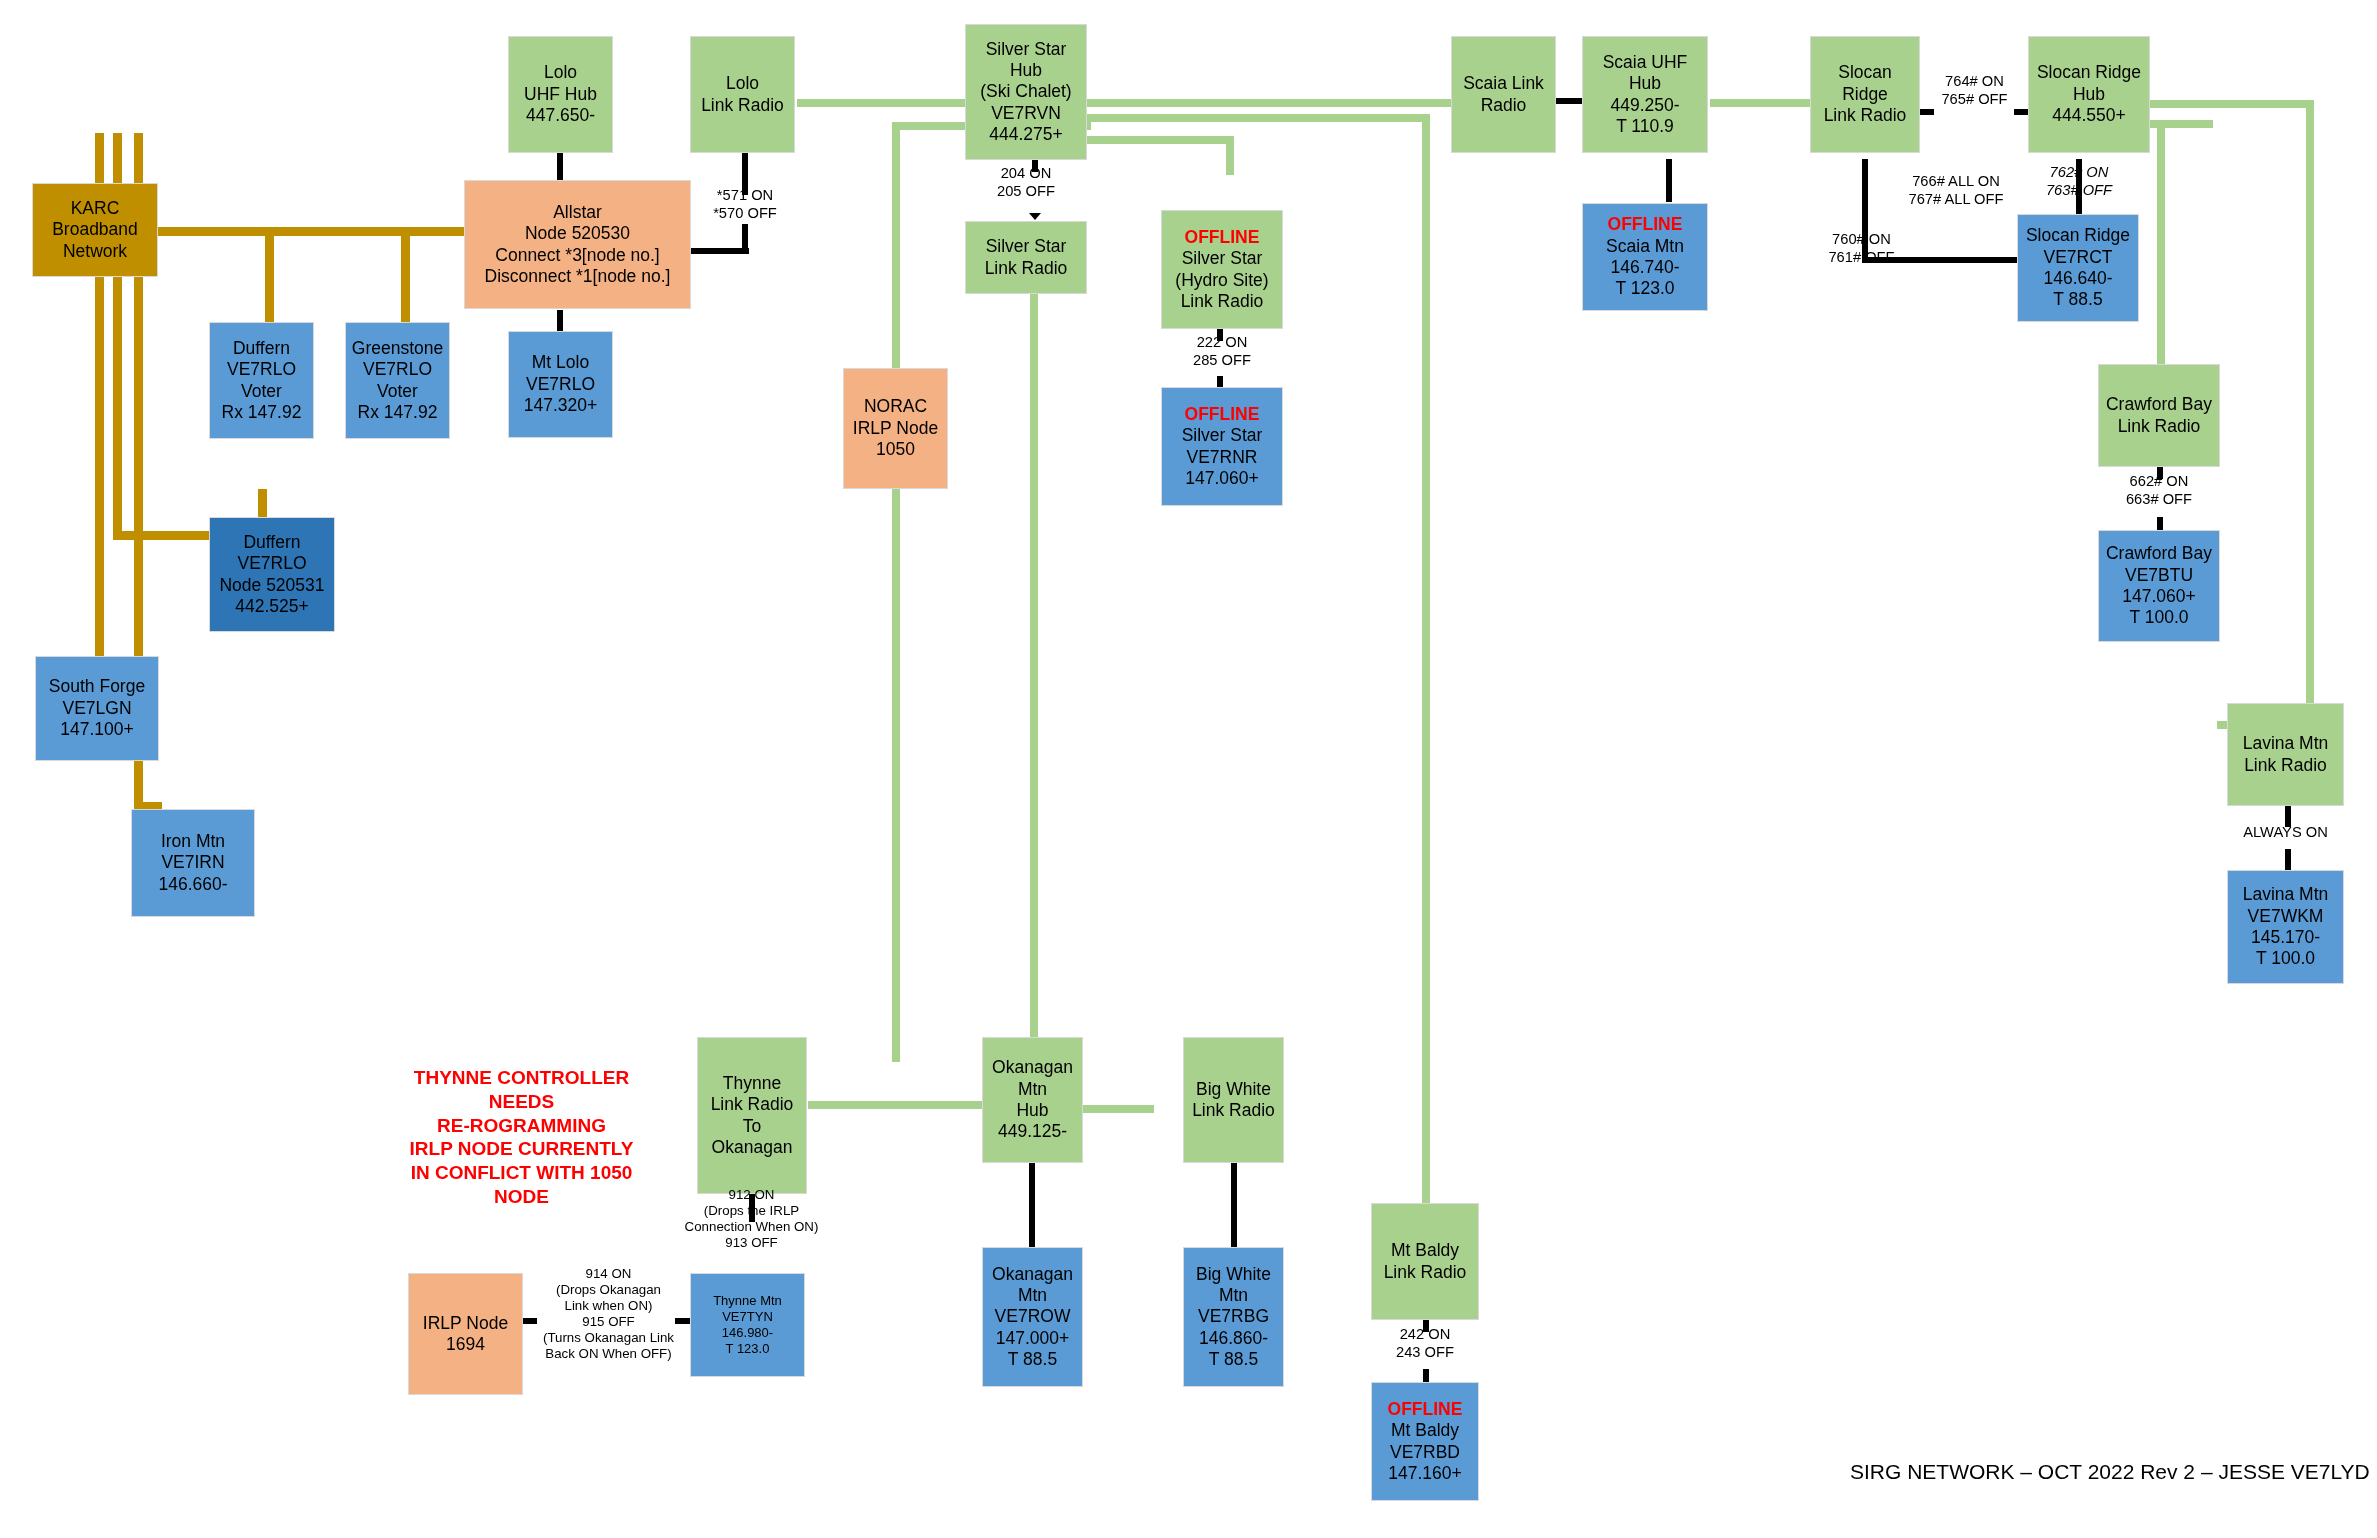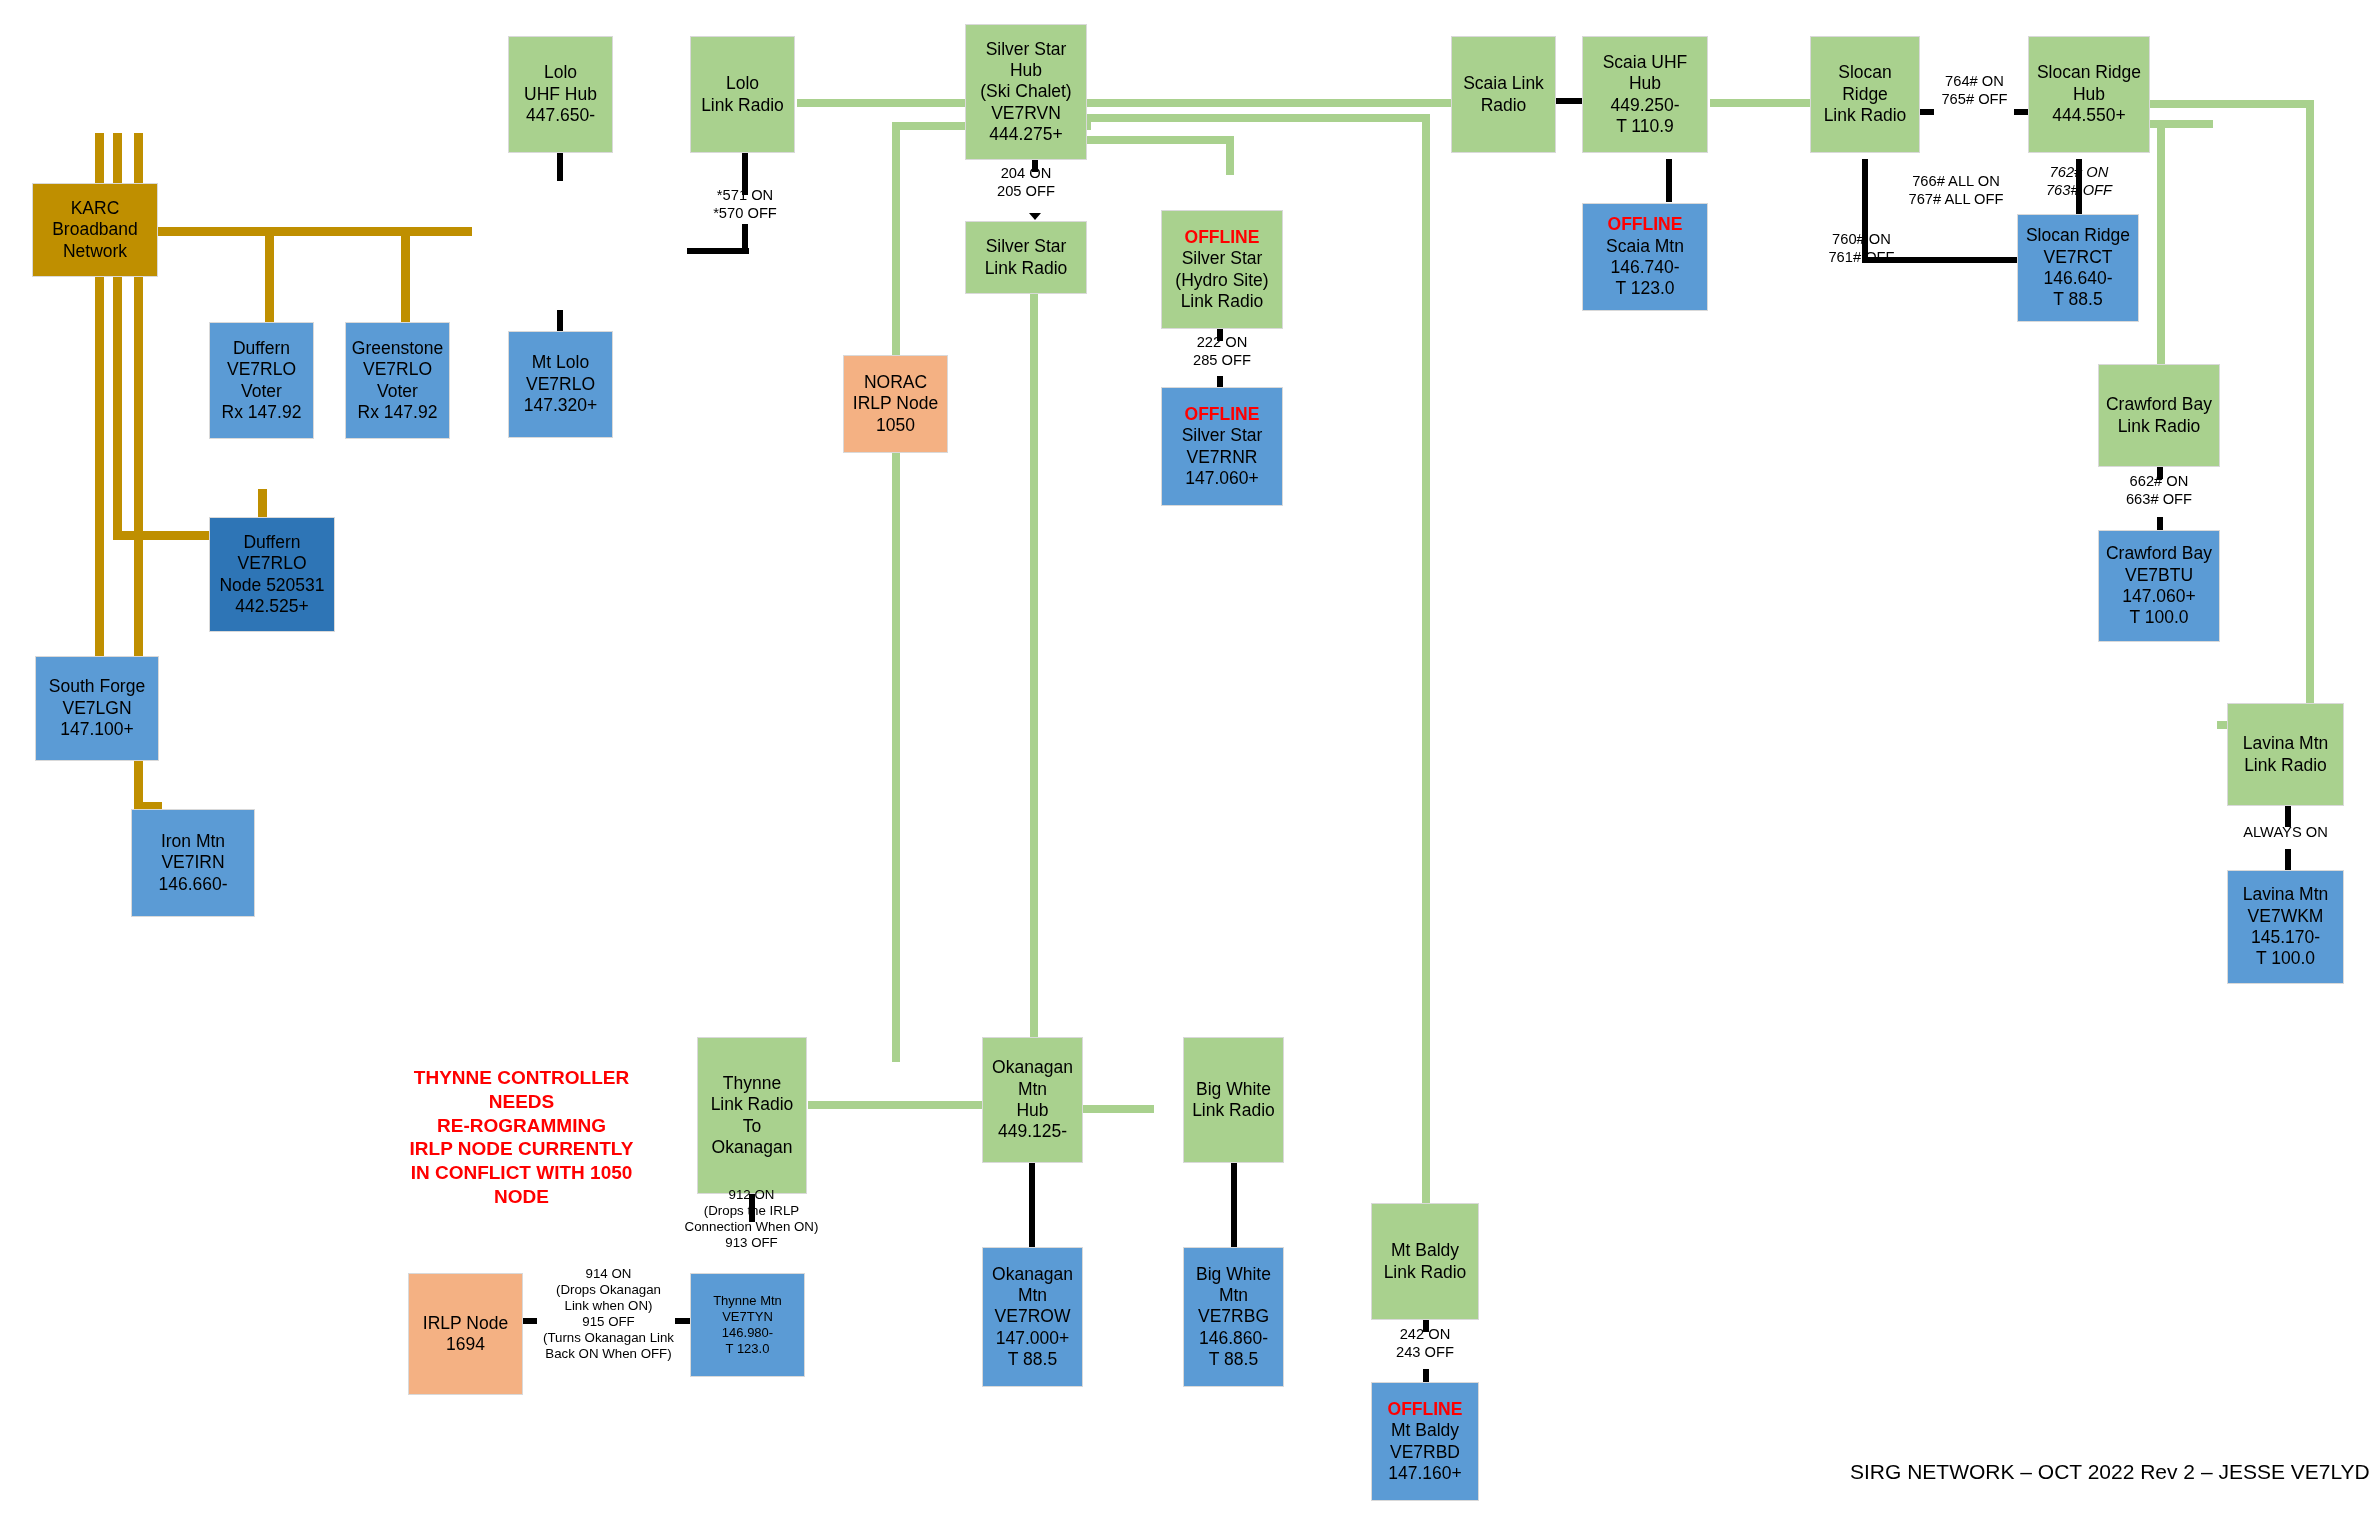--- a/index.html
+++ b/index.html
@@ -153,20 +153,26 @@
     <span class="ln">Lolo</span>
     <span class="ln">UHF Hub</span>
     <span class="ln">447.650-</span>
   </div>
 
   <div class="node green" style="left:690px;top:36px;width:105px;height:117px;font-size:17.5px;">
     <span class="ln">Lolo</span>
     <span class="ln">Link Radio</span>
   </div>
 
+  <div class="node orange" style="left:464px;top:180px;width:227px;height:129px;font-size:17.5px;">
+    <span class="ln">Allstar</span>
+    <span class="ln">Node 520530</span>
+    <span class="ln">Connect *3[node no.]</span>
+    <span class="ln">Disconnect *1[node no.]</span>
+  </div>
 
   <div class="node blue" style="left:209px;top:322px;width:105px;height:117px;font-size:17.5px;">
     <span class="ln">Duffern</span>
     <span class="ln">VE7RLO</span>
     <span class="ln">Voter</span>
     <span class="ln">Rx 147.92</span>
   </div>
 
   <div class="node blue" style="left:345px;top:322px;width:105px;height:117px;font-size:17.5px;">
     <span class="ln">Greenstone</span>
@@ -206,21 +212,21 @@
     <span class="ln">(Ski Chalet)</span>
     <span class="ln">VE7RVN</span>
     <span class="ln">444.275+</span>
   </div>
 
   <div class="node green" style="left:965px;top:221px;width:122px;height:73px;font-size:17.5px;">
     <span class="ln">Silver Star</span>
     <span class="ln">Link Radio</span>
   </div>
 
-  <div class="node orange" style="left:843px;top:355px;width:105px;height:98px;font-size:17.5px;">
+  <div class="node orange" style="left:843px;top:368px;width:105px;height:121px;font-size:17.5px;">
     <span class="ln">NORAC</span>
     <span class="ln">IRLP Node</span>
     <span class="ln">1050</span>
   </div>
 
   <div class="node green" style="left:1161px;top:210px;width:122px;height:119px;font-size:17.5px;">
     <span class="ln offline">OFFLINE</span>
     <span class="ln">Silver Star</span>
     <span class="ln">(Hydro Site)</span>
     <span class="ln">Link Radio</span>

